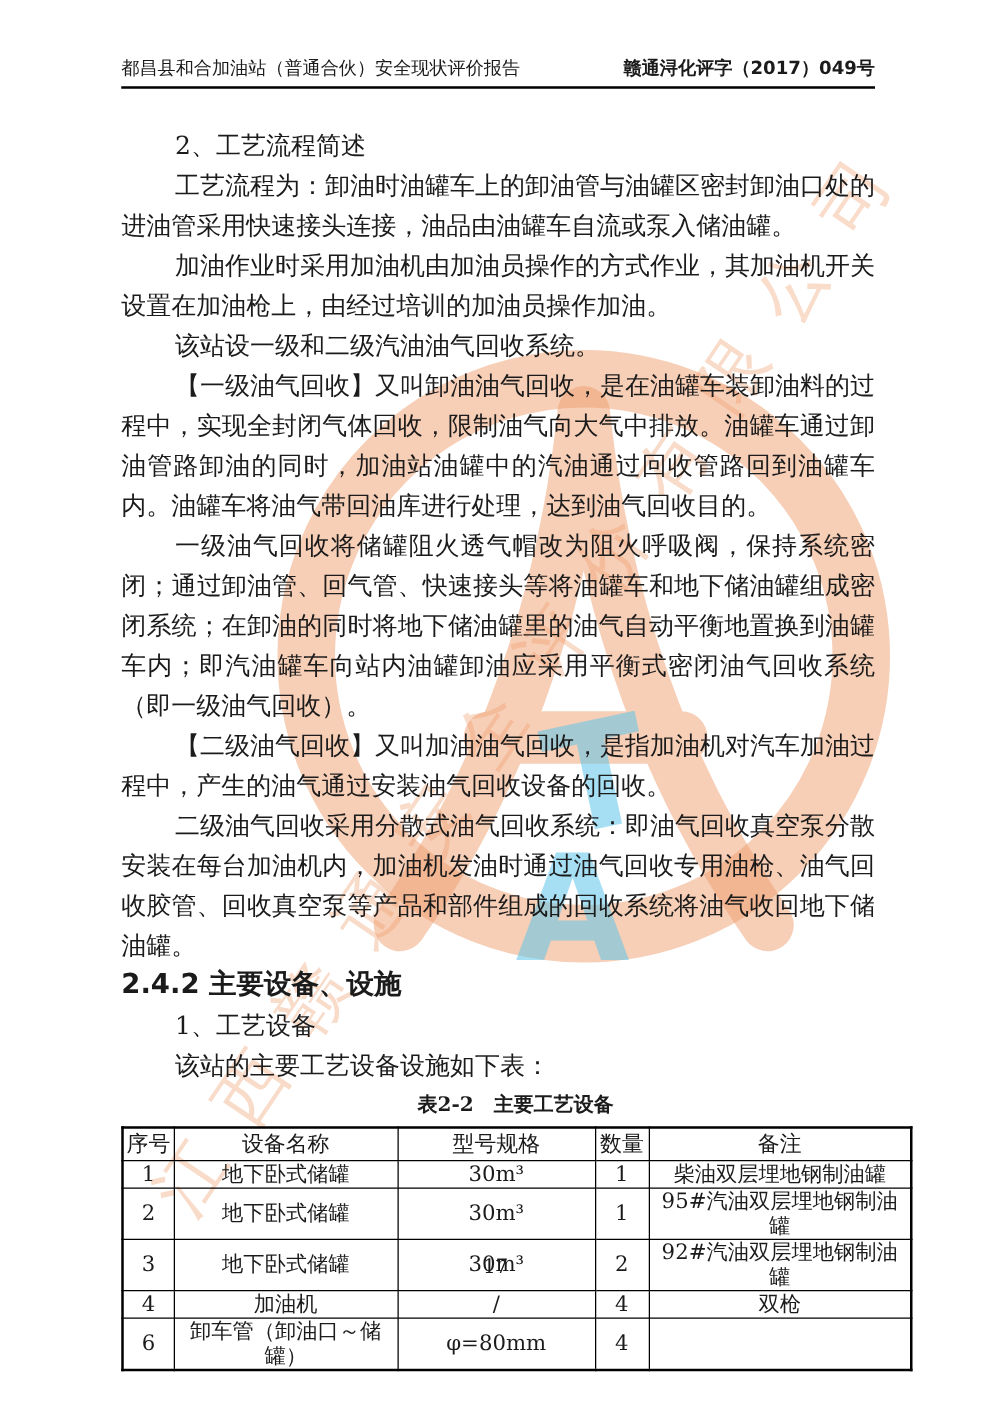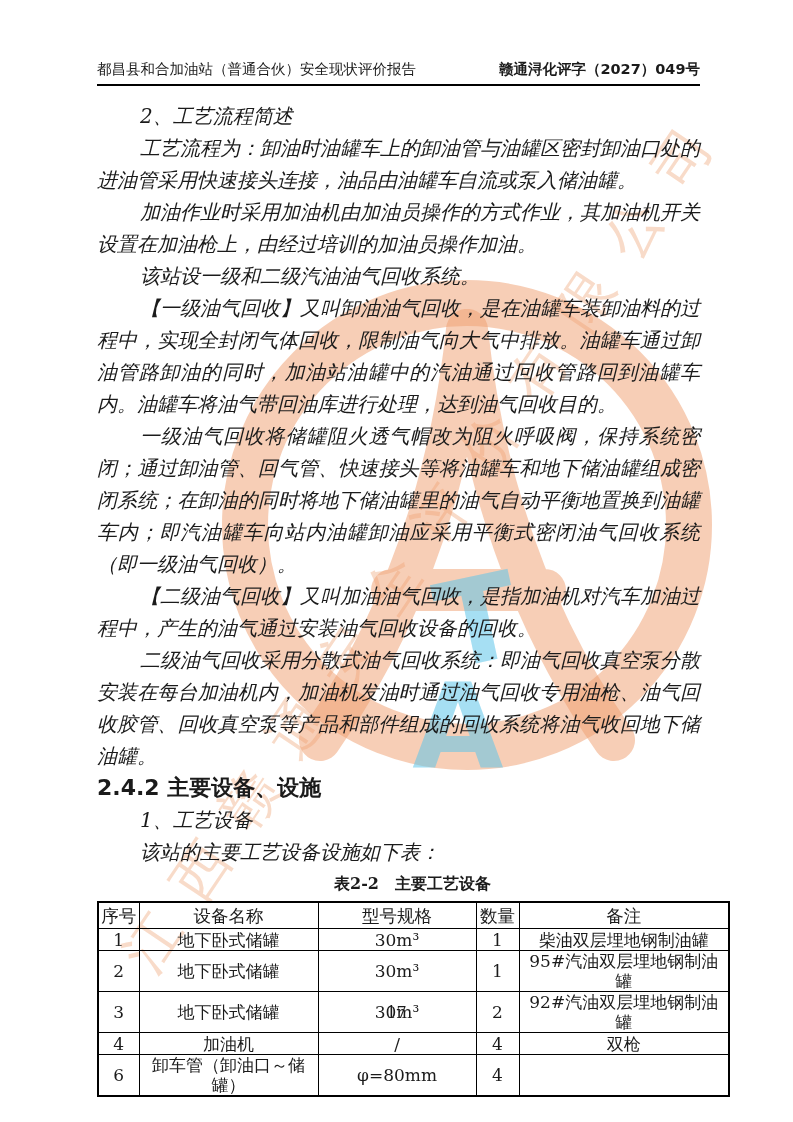--- a/index.html
+++ b/index.html
@@ -3,29 +3,29 @@
 <meta charset="utf-8">
 <style>
   html,body{margin:0;padding:0;}
   body{width:793px;height:1122px;background:#ffffff;position:relative;overflow:hidden;
        font-family:"DejaVu Serif","Liberation Serif",serif;color:#1b1b1b;}
   .page{position:absolute;inset:0;}
 
   
   .watermark{position:absolute;left:0;top:0;width:793px;height:1122px;z-index:0;pointer-events:none;}
 
-  .doc-header{position:absolute;left:97px;top:60px;width:603px;z-index:2;
+  .doc-header{position:absolute;left:97px;top:45px;width:603px;z-index:2;
               display:flex;justify-content:space-between;align-items:flex-end;
               border-bottom:2px solid #000;padding-bottom:5px;
               font-family:"DejaVu Sans","Liberation Sans",sans-serif;font-size:14.5px;}
   .doc-header .right{font-weight:bold;}
 
   .content{position:absolute;left:97px;top:100px;width:631px;z-index:1;}
   .content p{margin:0;width:603px;font-size:20px;line-height:32px;}
-  .content p.indent{text-indent:2.15em;font-style:italic;}
+  .content p.indent{text-indent:2.15em;}
   .content p.justify{text-align:justify;text-justify:inter-ideograph;}
   .content p.heading{font-family:"DejaVu Sans","Liberation Sans",sans-serif;
                      font-weight:bold;font-size:22px;text-indent:0;}
 
   .table-title{margin:3px 0 4px 0;width:631px;text-align:center;
                font-weight:bold;font-size:16px;line-height:26px;}
   table.equip{border-collapse:collapse;width:631px;table-layout:fixed;
               font-size:17px;}
   table.equip th,table.equip td{border:1px solid #000;text-align:center;
               padding:0 2px;line-height:20px;vertical-align:middle;
@@ -49,21 +49,21 @@
     <circle cx="467" cy="525" r="222" fill="none" stroke-width="46" opacity="0.5" stroke="#ef9e6e"></circle>
 
     <path d="M467 330 Q442 565 320 740 M467 330 Q492 565 614 740 M392 590 L545 590" fill="none" stroke-width="42" stroke-linecap="round" opacity="0.5" stroke="#ef9e6e"></path>
 
     <text x="478" y="662" text-anchor="middle" font-size="118" font-weight="bold" opacity="0.55" font-family="DejaVu Sans, Liberation Sans, sans-serif" transform="rotate(-12 478 620)" fill="#5fc6ea">T</text>
     <text x="458" y="768" text-anchor="middle" font-size="118" font-weight="bold" opacity="0.55" font-family="DejaVu Sans, Liberation Sans, sans-serif" fill="#5fc6ea">A</text>
   </svg>
 
   <div class="doc-header">
     <span class="left">都昌县和合加油站（普通合伙）安全现状评价报告</span>
-    <span class="right">赣通浔化评字（2027）049号</span>
+    <span class="right">赣通浔化评字（2017）049号</span>
   </div>
 
   <div class="content">
     <div id="paragraphs">
         <p class="indent">2、工艺流程简述</p>
         <p class="indent justify">工艺流程为：卸油时油罐车上的卸油管与油罐区密封卸油口处的进油管采用快速接头连接，油品由油罐车自流或泵入储油罐。</p>
         <p class="indent justify">加油作业时采用加油机由加油员操作的方式作业，其加油机开关设置在加油枪上，由经过培训的加油员操作加油。</p>
         <p class="indent">该站设一级和二级汽油油气回收系统。</p>
         <p class="indent justify">【一级油气回收】又叫卸油油气回收，是在油罐车装卸油料的过程中，实现全封闭气体回收，限制油气向大气中排放。油罐车通过卸油管路卸油的同时，加油站油罐中的汽油通过回收管路回到油罐车内。油罐车将油气带回油库进行处理，达到油气回收目的。</p>
         <p class="indent justify">一级油气回收将储罐阻火透气帽改为阻火呼吸阀，保持系统密闭；通过卸油管、回气管、快速接头等将油罐车和地下储油罐组成密闭系统；在卸油的同时将地下储油罐里的油气自动平衡地置换到油罐车内；即汽油罐车向站内油罐卸油应采用平衡式密闭油气回收系统（即一级油气回收）。</p>

